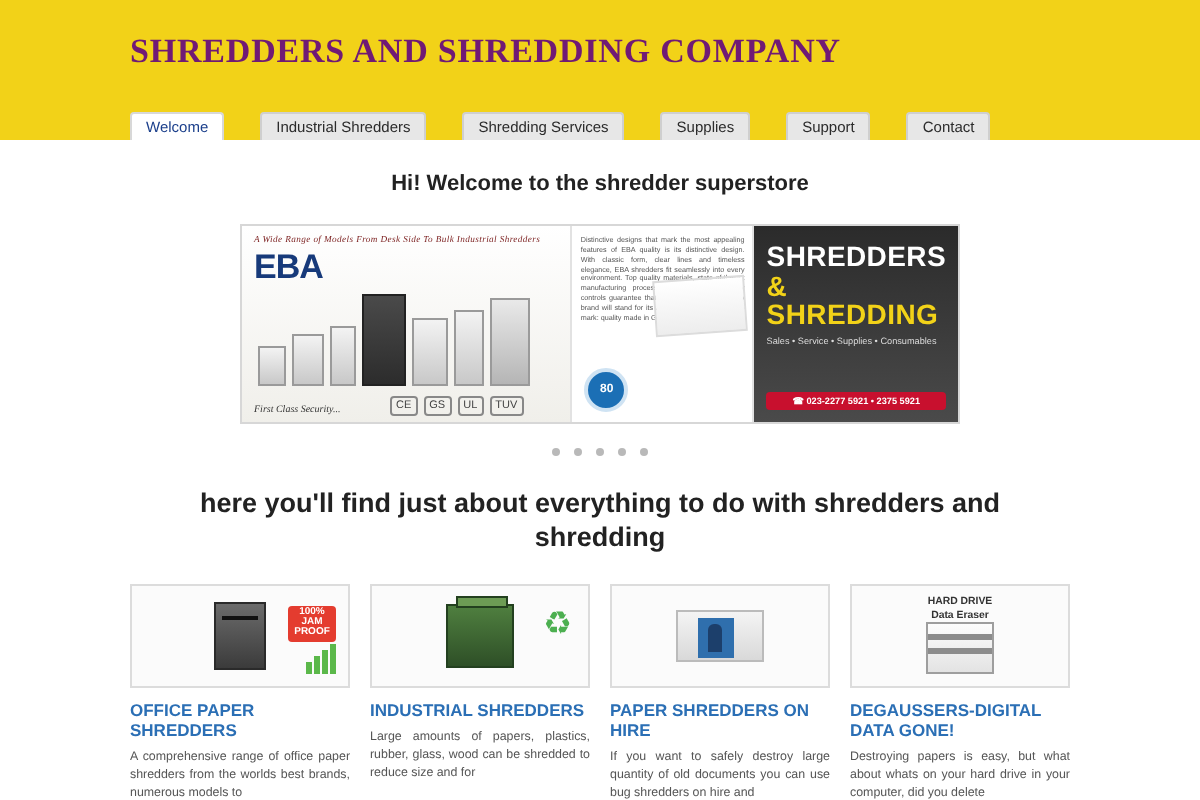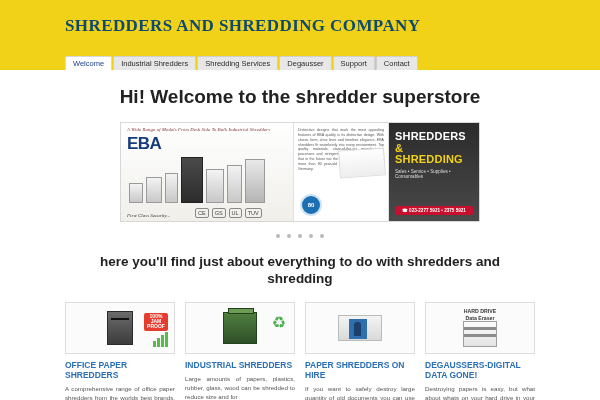--- a/index.html
+++ b/index.html
@@ -23,39 +23,39 @@
     width: 470px;
     margin: 0 auto;
     height: 52px;
     display: flex;
     align-items: center;
   }
   .site-title {
     font-family: "Liberation Serif", serif;
     font-weight: bold;
     font-size: 17px;
-    color: #0c4a6e;
+    color: #701a75;
     letter-spacing: 0.4px;
     white-space: nowrap;
   }
 
   
   .nav-band {
     background: #f2d218;
     height: 18px;
     width: 100%;
     position: relative;
   }
   .nav-inner {
     width: 470px;
     margin: 0 auto;
     display: flex;
     align-items: flex-end;
     height: 18px;
-    gap: 1px;
+    gap: 18px;
   }
   .nav-item {
     font-size: 7.5px;
     color: #2b2b2b;
     background: #e7e7e7;
     border: 1px solid #cfcfcf;
     border-bottom: none;
     padding: 3px 7px 3px 7px;
     line-height: 1;
     white-space: nowrap;
@@ -68,21 +68,21 @@
   }
 
   
   .content {
     width: 470px;
     margin: 0 auto;
     padding-top: 16px;
   }
   .headline {
     text-align: center;
-    font-size: 19px;
+    font-size: 11px;
     font-weight: bold;
     color: #222;
     margin: 0 0 14px 0;
     font-family: "Liberation Sans", sans-serif;
   }
 
   
   .banner {
     width: 360px;
     height: 100px;
@@ -167,21 +167,21 @@
     display: flex; align-items: center; justify-content: center;
     border: 2px solid #cfe3f3;
   }
   .banner-right {
     flex: 1;
     background: linear-gradient(#2b2b2b,#4a4a4a);
     color: #fff;
     padding: 8px 6px;
     position: relative;
   }
-  .br-title { font-size: 11px; font-weight: bold; line-height: 1.05; letter-spacing: .2px; }
+  .br-title { font-size: 14px; font-weight: bold; line-height: 1.05; letter-spacing: .2px; }
   .br-title .ylw { color: #f2d218; }
   .br-sub { font-size: 4.6px; color: #ddd; margin-top: 3px; }
   .br-phone {
     position: absolute; bottom: 6px; left: 6px; right: 6px;
     background: #c8102e; color: #fff;
     font-size: 4.6px; font-weight: bold;
     text-align: center; padding: 2px 0; border-radius: 2px;
   }
 
   
@@ -275,21 +275,21 @@
         <span>SHREDDERS AND SHREDDING COMPANY</span>
       </div>
     </div>
   </div>
 
   <div class="nav-band">
     <div class="nav-inner">
       <div class="nav-item active"><span>Welcome</span></div>
       <div class="nav-item"><span>Industrial Shredders</span></div>
       <div class="nav-item"><span>Shredding Services</span></div>
-      <div class="nav-item"><span>Degausser</span></div>
+      <div class="nav-item"><span>Supplies</span></div>
       <div class="nav-item"><span>Support</span></div>
       <div class="nav-item"><span>Contact</span></div>
     </div>
   </div>
 
   <div class="content">
 
     <h1 class="headline">Hi! Welcome to the shredder superstore</h1>
 
     <div class="banner">

